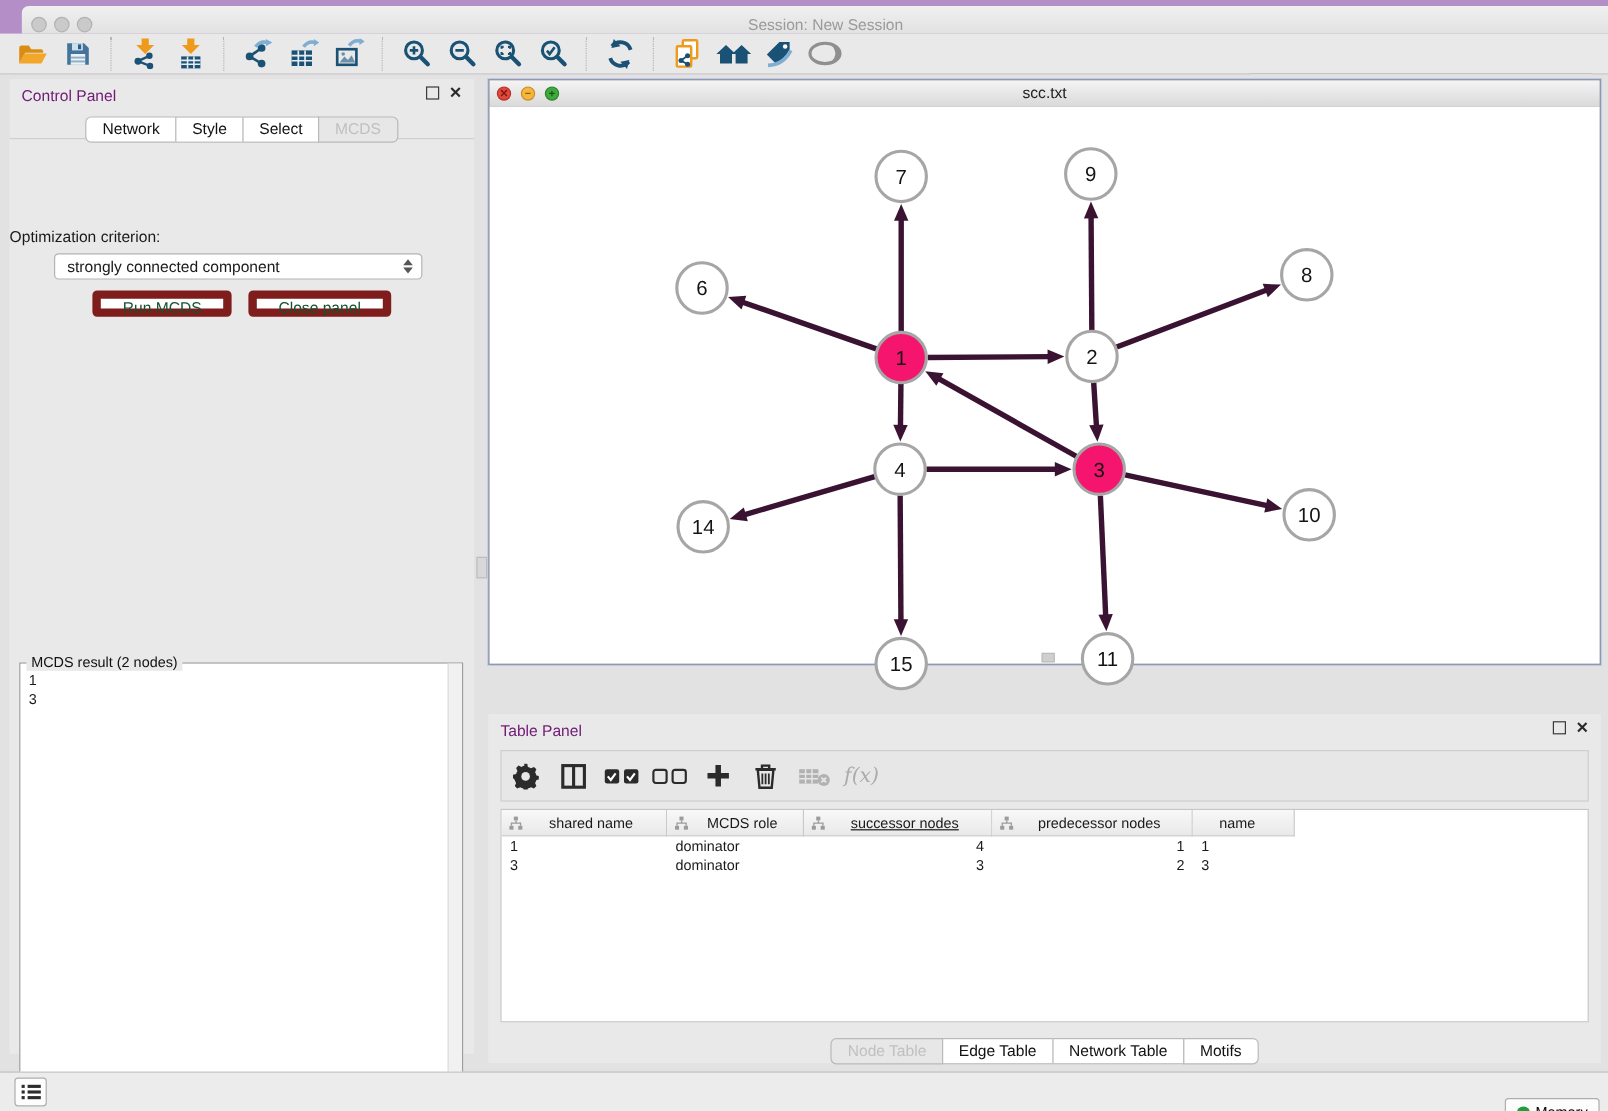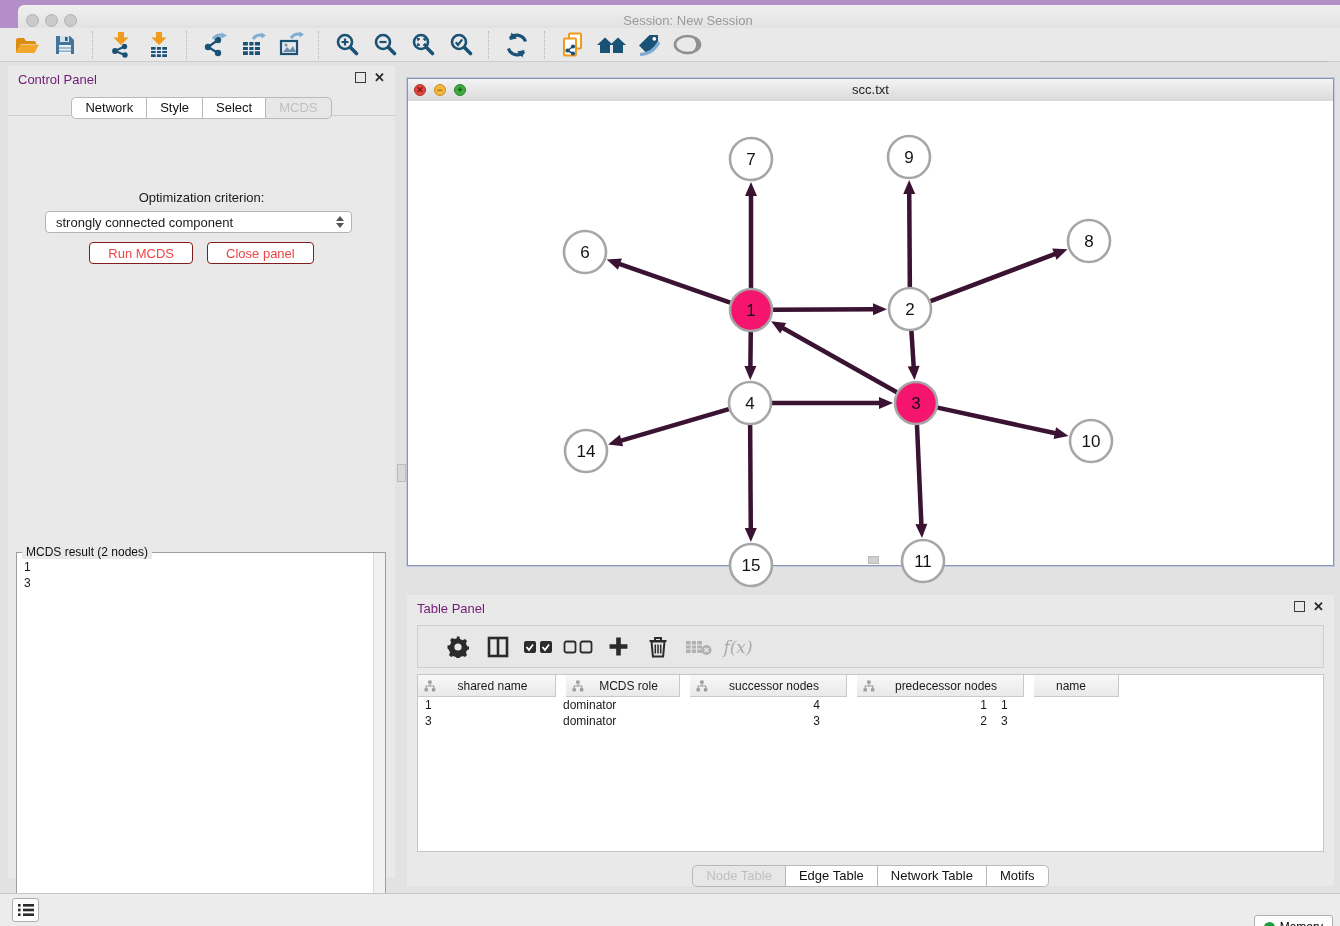--- a/index.html
+++ b/index.html
@@ -30,57 +30,57 @@
   
   .tabrow{display:flex;justify-content:center;position:relative;z-index:3;}
   .tab{height:20px;line-height:20px;padding:0 13px;font-size:13px;background:#fff;border:1px solid #b9b9b9;margin-left:-1px;color:#111;}
   .tab:first-child{border-radius:5px 0 0 5px;margin-left:0;}
   .tab:last-child{border-radius:0 5px 5px 0;}
   .tab.selected{background:#e7e7e7;color:#c0c0c0;}
   
   #control-panel{left:8px;top:4px;width:387px;height:812px;}
   #control-content{position:absolute;left:0;top:49px;bottom:0;width:100%;background:#e9e9e9;border-top:1px solid #cfcfcf;}
   #control-tabs{position:absolute;top:31px;left:0;width:100%;}
-  .opt-label{position:absolute;top:74px;width:100%;text-align:center;font-size:13px;}
+  .opt-label{position:absolute;top:74px;width:100%;font-size:13px;}
   .combo{position:absolute;left:37px;top:95px;width:307px;height:22px;background:#fff;border:1px solid #b3b3b3;border-radius:4px;
          display:flex;align-items:center;font-size:13px;box-sizing:border-box;justify-content:space-between;}
   .combo-val{flex:1;padding-left:10px;}
   .stepper{width:16px;height:100%;display:flex;flex-direction:column;align-items:center;justify-content:center;gap:2px;margin-right:3px;}
   .stepper i{width:0;height:0;border-left:4px solid transparent;border-right:4px solid transparent;display:block;}
   .stepper .up{border-bottom:5px solid #555;}
   .stepper .dn{border-top:5px solid #555;}
   .cp-buttons{position:absolute;top:126px;width:100%;display:flex;justify-content:center;gap:14px;}
-  .btn{height:22px;padding:0 18px;background:#fff;border:1px solid #7f1d1d;border-radius:4px;font-size:13px;
-       font-family:"Liberation Sans",sans-serif;color:#ef4444;}
+  .btn{height:22px;padding:0 18px;background:#fff;border:7px solid #7f1d1d;border-radius:4px;font-size:13px;
+       font-family:"Liberation Sans",sans-serif;color:#14532d;}
   .result-box{position:absolute;left:8px;top:436px;width:368px;height:368px;border:1px solid #9e9e9e;background:#fff;}
   .result-legend{position:absolute;top:-8px;left:5px;background:#e9e9e9;padding:0 4px;font-size:12px;color:#111;}
   .result-lines{position:absolute;left:0;top:2px;right:12px;bottom:0;font-size:12px;padding:4px 0 0 7px;line-height:16px;}
   .result-scroll{position:absolute;right:0;top:0;bottom:0;width:11px;background:#f1f1f1;border-left:1px solid #dcdcdc;}
   .splitgrip{position:absolute;left:397px;top:402px;width:7px;height:16px;background:#d8d8d8;border:1px solid #bdbdbd;}
   
-  #net-frame{left:407px;top:16px;width:927px;height:488px;background:#a3a3a3;border:1px solid #8794b5;box-shadow:0 0 0 1px #c3cadd;box-sizing:border-box;}
+  #net-frame{left:407px;top:4px;width:927px;height:488px;background:#a3a3a3;border:1px solid #8794b5;box-shadow:0 0 0 1px #c3cadd;box-sizing:border-box;}
   .net-titlebar{position:absolute;left:0;top:0;width:100%;height:22px;background:linear-gradient(#f4f4f4,#d9d9d9);border-bottom:1px solid #ababab;}
   .ftraffic{position:absolute;top:5px;width:12px;height:12px;border-radius:50%;box-sizing:border-box;font-size:9px;line-height:11px;text-align:center;font-weight:bold;}
   .fr{left:6px;background:#e2463d;border:1px solid #b0352e;color:#7d1813;}
   .fy{left:26px;background:#f5b63b;border:1px solid #c98f25;color:#8a5d0d;}
   .fg{left:46px;background:#3fa93f;border:1px solid #2d842d;color:#135413;}
   .fr::before{content:"\2715";}
   .fy::before{content:"\2212";}
   .fg::before{content:"+";}
   .net-title{position:absolute;top:0;width:100%;text-align:center;font-size:13px;line-height:21px;color:#222;}
   .net-canvas{position:absolute;left:0;top:22px;right:0;bottom:0;background:#fff;}
   .resize-dot{position:absolute;left:460px;bottom:1px;width:9px;height:6px;background:#cfcfcf;border:1px solid #bdbdbd;}
   
   #table-panel{left:407px;top:533px;width:927px;height:291px;}
   .tp-toolbar{position:absolute;left:10px;right:10px;top:30px;height:43px;background:#e7e7e7;border:1px solid #cfcfcf;
-              display:flex;align-items:center;padding-left:22px;box-sizing:border-box;gap:4px;}
+              display:flex;align-items:center;padding-left:2px;box-sizing:border-box;gap:4px;}
   .tpbtn{width:36px;height:36px;border:none;background:transparent;display:flex;align-items:center;justify-content:center;padding:0;}
   .fx{font-family:"DejaVu Serif",serif;font-style:italic;font-size:17px;color:#ababab;}
   .tablewrap{position:absolute;left:10px;right:10px;top:79px;height:178px;background:#fff;border:1px solid #c6c6c6;box-sizing:border-box;overflow:hidden;}
-  .thead{display:flex;height:22px;gap:10px;}
+  .thead{display:flex;height:22px;}
   .th{background:linear-gradient(#f8f8f8,#e9e9e9);border-right:1px solid #c9c9c9;border-bottom:1px solid #c9c9c9;
       display:flex;align-items:center;font-size:12px;box-sizing:border-box;position:relative;}
   .th .hicon{margin:0 4px 0 6px;flex:0 0 auto;display:inline-flex;}
   .th .hlabel{flex:1;text-align:center;padding-right:10px;}
   .tr{display:flex;height:16px;line-height:16px;font-size:12px;}
   .td{box-sizing:border-box;padding:0 7px;white-space:nowrap;overflow:hidden;}
   .tp-tabs{position:absolute;left:0;width:100%;top:270px;}
   
   .statusbar{position:absolute;left:0;top:893px;width:100%;height:33px;background:#ececec;border-top:1px solid #c6c6c6;}
   .sq-btn{position:absolute;left:12px;top:4px;width:27px;height:24px;background:#fdfdfd;border:1px solid #aeaeae;border-radius:3px;
@@ -533,21 +533,21 @@
               <span class="hicon">
                 <svg width="12" height="12" viewBox="0 0 12 12">
                   <rect x="4.2" y="0.5" width="3.4" height="3.2" fill="#9b9b9b"></rect>
                   <rect x="0.5" y="8.2" width="3.4" height="3.2" fill="#9b9b9b"></rect>
                   <rect x="7.9" y="8.2" width="3.4" height="3.2" fill="#9b9b9b"></rect>
                   <path d="M6 3.7 V6 M2.2 8.2 V6 h7.6 v2.2" stroke="#9b9b9b" fill="none" stroke-width="1.1"></path>
                 </svg>
               </span>
               <span class="hlabel">MCDS role</span>
             </div>
-            <div class="th" style="width: 157px;">
+            <div class="th" style="width: 157px; text-decoration: underline;">
               <span class="hicon">
                 <svg width="12" height="12" viewBox="0 0 12 12">
                   <rect x="4.2" y="0.5" width="3.4" height="3.2" fill="#9b9b9b"></rect>
                   <rect x="0.5" y="8.2" width="3.4" height="3.2" fill="#9b9b9b"></rect>
                   <rect x="7.9" y="8.2" width="3.4" height="3.2" fill="#9b9b9b"></rect>
                   <path d="M6 3.7 V6 M2.2 8.2 V6 h7.6 v2.2" stroke="#9b9b9b" fill="none" stroke-width="1.1"></path>
                 </svg>
               </span>
               <span class="hlabel">successor nodes</span>
             </div>

